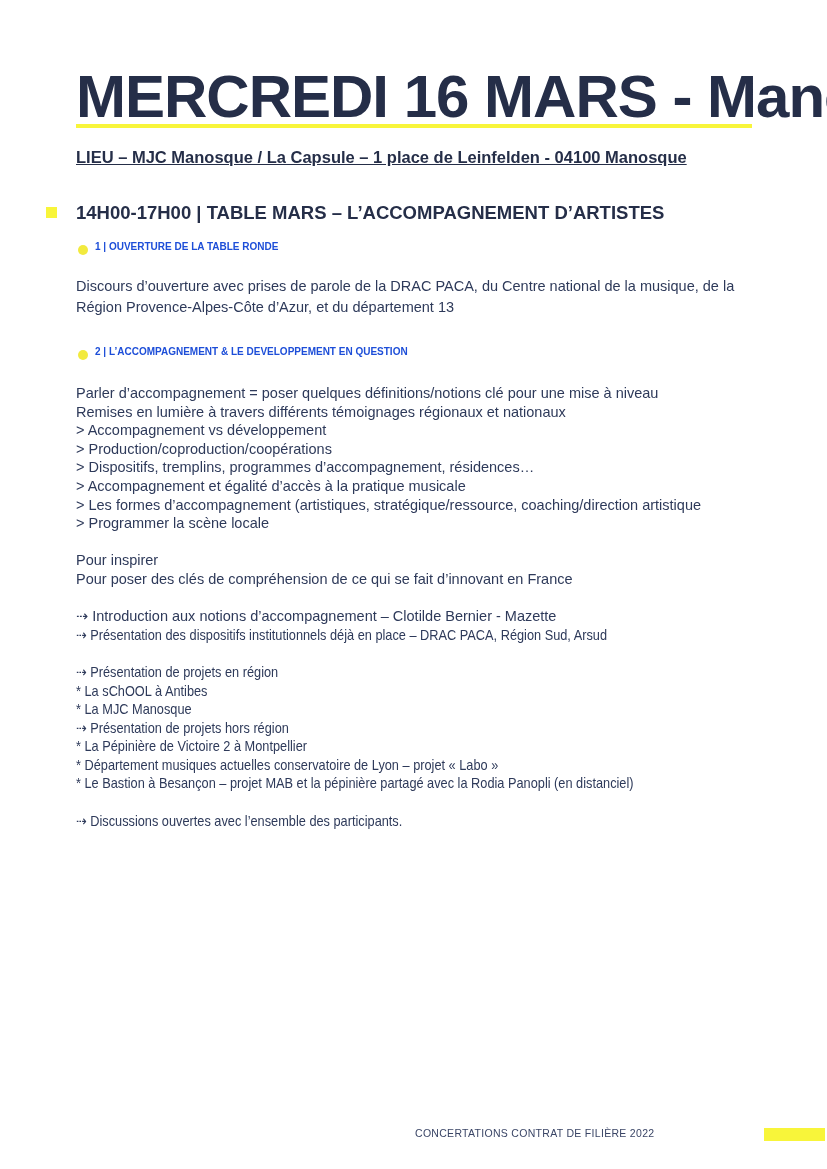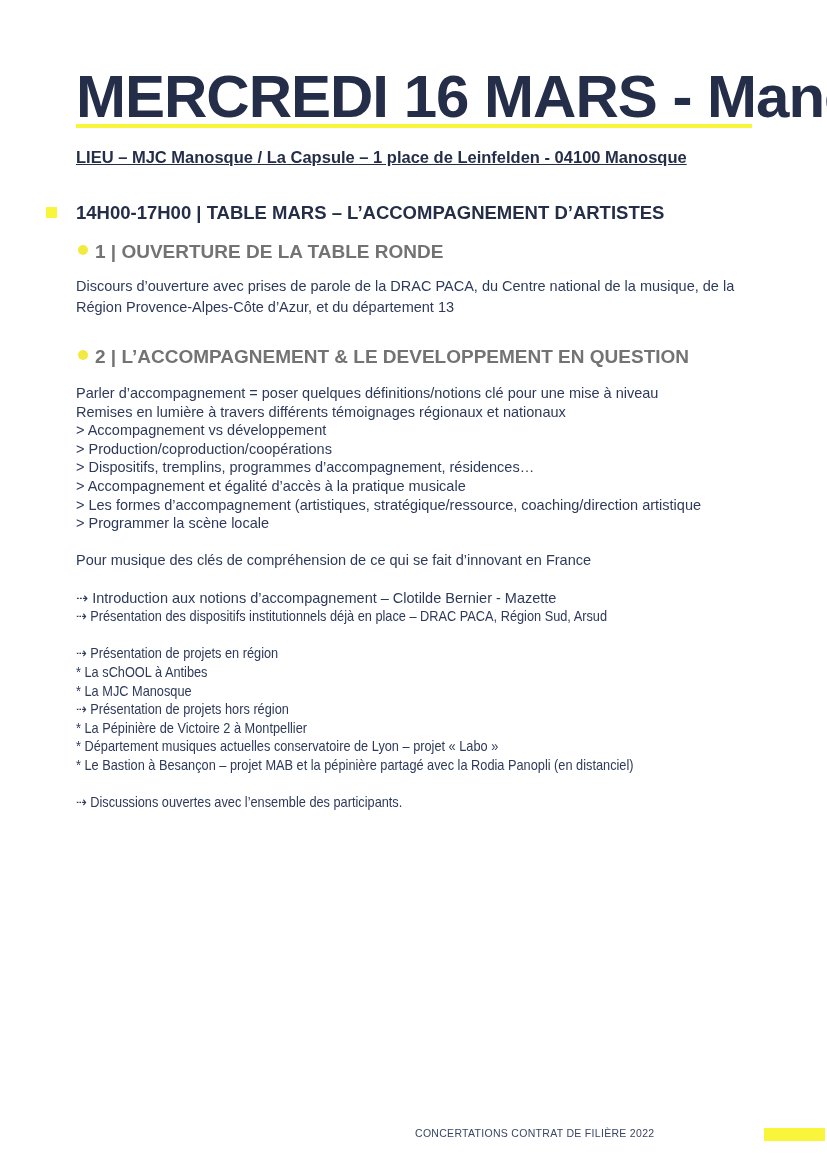--- a/index.html
+++ b/index.html
@@ -48,22 +48,22 @@
   .circle-bullet {
     width: 10px; height: 10px;
     border-radius: 50%;
     background: #f2ea3e;
   }
   .circle-bullet.b1 { left: 78px; top: 245px; }
   .circle-bullet.b2 { left: 78px; top: 350px; }
 
   .part-heading {
     left: 95px; top: 241px;
-    font-size: 19px; font-weight: bold;
-    color: #737373;
+    font-size: 10px; font-weight: bold;
+    color: #1d4ed8;
     white-space: nowrap;
   }
   .part-heading.h2 { top: 346px; }
 
   .para {
     left: 76px; top: 276px;
     width: 694px;
     font-size: 14.5px;
     line-height: 21px;
     color: #2e3a5a;
@@ -118,21 +118,22 @@
 <div class="abs lines-block">
   <div class="bodyline">Parler d’accompagnement = poser quelques définitions/notions clé pour une mise à niveau</div>
   <div class="bodyline">Remises en lumière à travers différents témoignages régionaux et nationaux</div>
   <div class="bodyline">&gt; Accompagnement vs développement</div>
   <div class="bodyline">&gt; Production/coproduction/coopérations</div>
   <div class="bodyline">&gt; Dispositifs, tremplins, programmes d’accompagnement, résidences…</div>
   <div class="bodyline">&gt; Accompagnement et égalité d’accès à la pratique musicale</div>
   <div class="bodyline">&gt; Les formes d’accompagnement (artistiques, stratégique/ressource, coaching/direction artistique</div>
   <div class="bodyline">&gt; Programmer la scène locale</div>
   <div class="bodyline"></div>
-  <div class="bodyline">Pour musique des clés de compréhension de ce qui se fait d’innovant en France</div>
+  <div class="bodyline">Pour inspirer</div>
+  <div class="bodyline">Pour poser des clés de compréhension de ce qui se fait d’innovant en France</div>
   <div class="bodyline"></div>
   <div class="bodyline">⇢ Introduction aux notions d’accompagnement – Clotilde Bernier - Mazette</div>
   <div class="bodyline condensed">⇢ Présentation des dispositifs institutionnels déjà en place – DRAC PACA, Région Sud, Arsud</div>
   <div class="bodyline"></div>
   <div class="bodyline condensed">⇢ Présentation de projets en région</div>
   <div class="bodyline condensed">* La sChOOL à Antibes</div>
   <div class="bodyline condensed">* La MJC Manosque</div>
   <div class="bodyline condensed">⇢ Présentation de projets hors région</div>
   <div class="bodyline condensed">* La Pépinière de Victoire 2 à Montpellier</div>
   <div class="bodyline condensed">* Département musiques actuelles conservatoire de Lyon – projet « Labo »</div>

